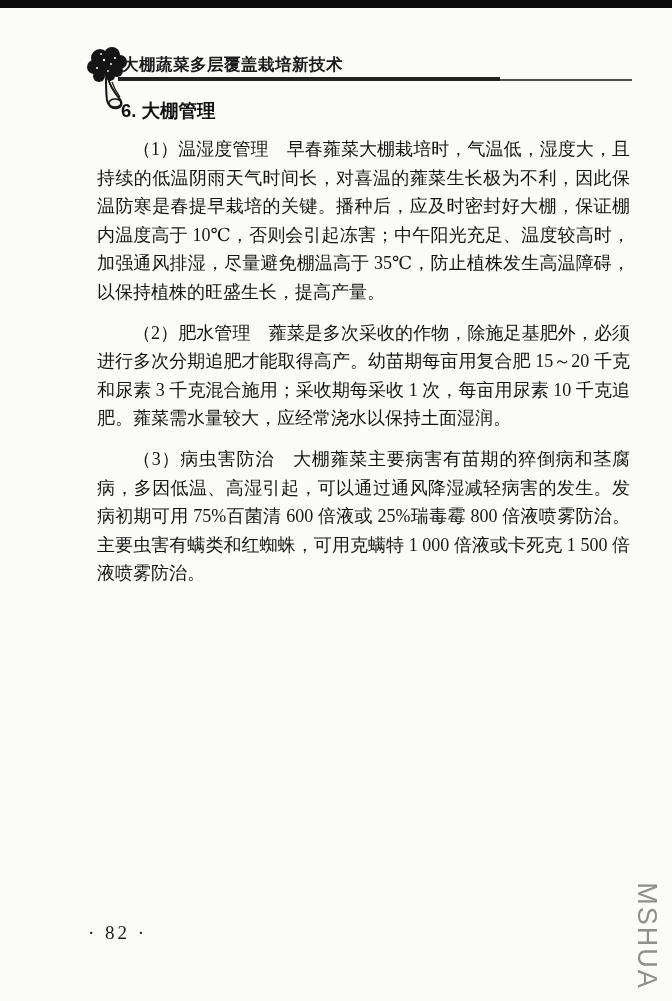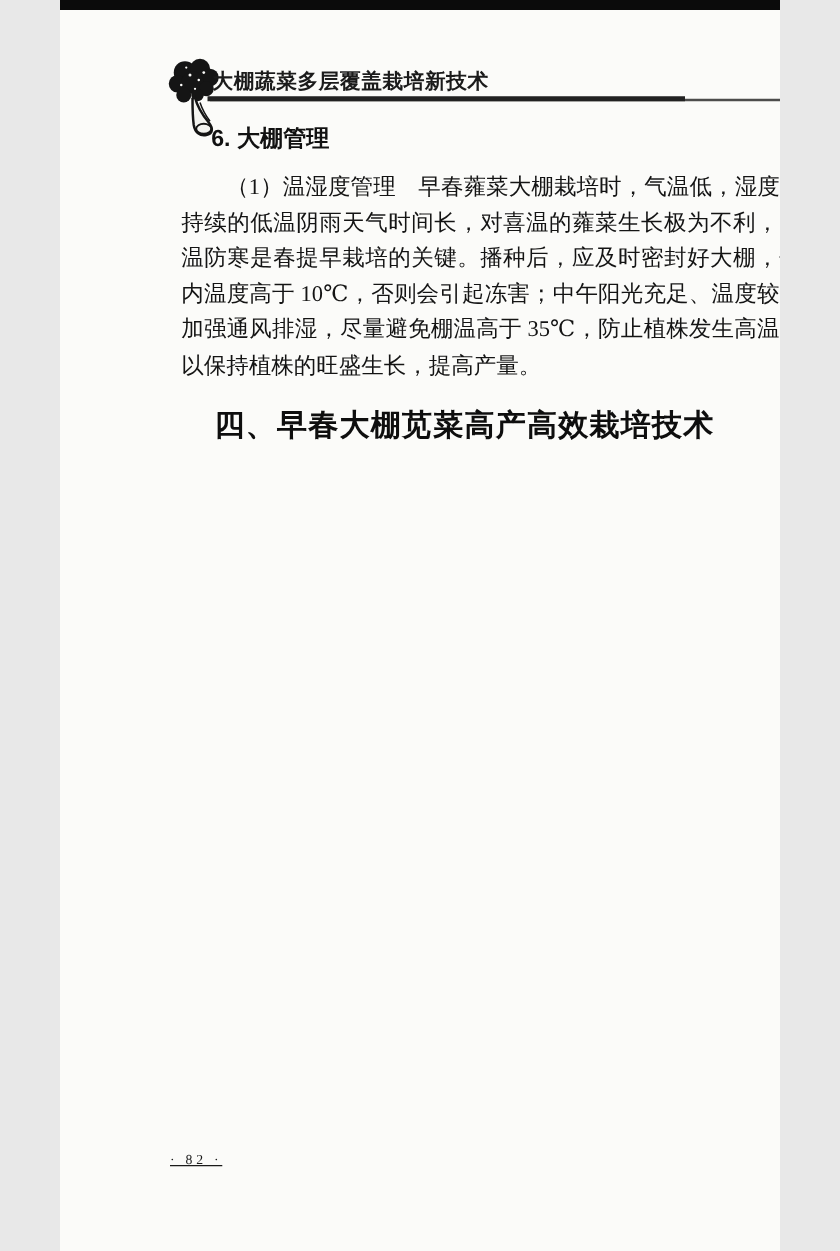--- a/index.html
+++ b/index.html
@@ -1,18 +1,18 @@
 <!DOCTYPE html>
 <html><head>
 <meta charset="utf-8">
 <style>
   html, body { margin: 0; padding: 0; background: #e8e8e8; }
   .page {
     position: relative;
-    width: 576px;
+    width: 672px;
     height: 1001px;
     margin: 0 auto;
     background: #fbfbf9;
     overflow: hidden;
     color: #161616;
     font-family: "Liberation Serif", "DejaVu Serif", serif;
   }
   .top-scan-bar {
     position: absolute;
     top: 0; left: 0;
@@ -69,24 +69,23 @@
     font-size: 24px;
     text-align: center;
     margin: 17px 80px 20px 0;
     letter-spacing: 1px;
     color: #0e0e0e;
   }
   
   .page-number {
     position: absolute;
     left: 88px; top: 922px;
-    font-size: 11px;
+    font-size: 19px;
     letter-spacing: 3px;
     color: #1a1a1a;
-    text-decoration: underline;
   }
   .watermark {
     position: absolute;
     left: 587px; top: 921px;
     width: 120px; height: 30px;
     transform: rotate(90deg);
     font-family: "Liberation Sans", "DejaVu Sans", sans-serif;
     font-size: 27px;
     letter-spacing: 2px;
     color: #8f8f8f;
@@ -129,21 +128,22 @@
       <ellipse cx="31" cy="57" rx="6" ry="4" fill="none" stroke="#151515" stroke-width="1.5"></ellipse>
     </svg>
     <div class="header-title">大棚蔬菜多层覆盖栽培新技术</div>
     <div class="header-rule-thin"></div>
     <div class="header-rule-thick"></div>
   </div>
 
   <div class="content">
     <h3 class="h3">6. 大棚管理</h3>
     <p class="para">（1）温湿度管理　早春蕹菜大棚栽培时，气温低，湿度大，且持续的低温阴雨天气时间长，对喜温的蕹菜生长极为不利，因此保温防寒是春提早栽培的关键。播种后，应及时密封好大棚，保证棚内温度高于 10℃，否则会引起冻害；中午阳光充足、温度较高时，加强通风排湿，尽量避免棚温高于 35℃，防止植株发生高温障碍，以保持植株的旺盛生长，提高产量。</p>
+    <p class="para">（2）肥水管理　蕹菜是多次采收的作物，除施足基肥外，必须进行多次分期追肥才能取得高产。幼苗期每亩用复合肥 15～20 千克和尿素 3 千克混合施用；采收期每采收 1 次，每亩用尿素 10 千克追肥。蕹菜需水量较大，应经常浇水以保持土面湿润。</p>
+    <p class="para">（3）病虫害防治　大棚蕹菜主要病害有苗期的猝倒病和茎腐病，多因低温、高湿引起，可以通过通风降湿减轻病害的发生。发病初期可用 75%百菌清 600 倍液或 25%瑞毒霉 800 倍液喷雾防治。主要虫害有螨类和红蜘蛛，可用克螨特 1 000 倍液或卡死克 1 500 倍液喷雾防治。</p>
 
-    <h2 class="h2">四、早春大棚苋菜高产高效栽培技术</h2>
   </div>
 
   <div class="page-number">· 82 ·</div>
 
   <div class="watermark">MSHUA</div>
 
 </div>
 
 </body></html>

